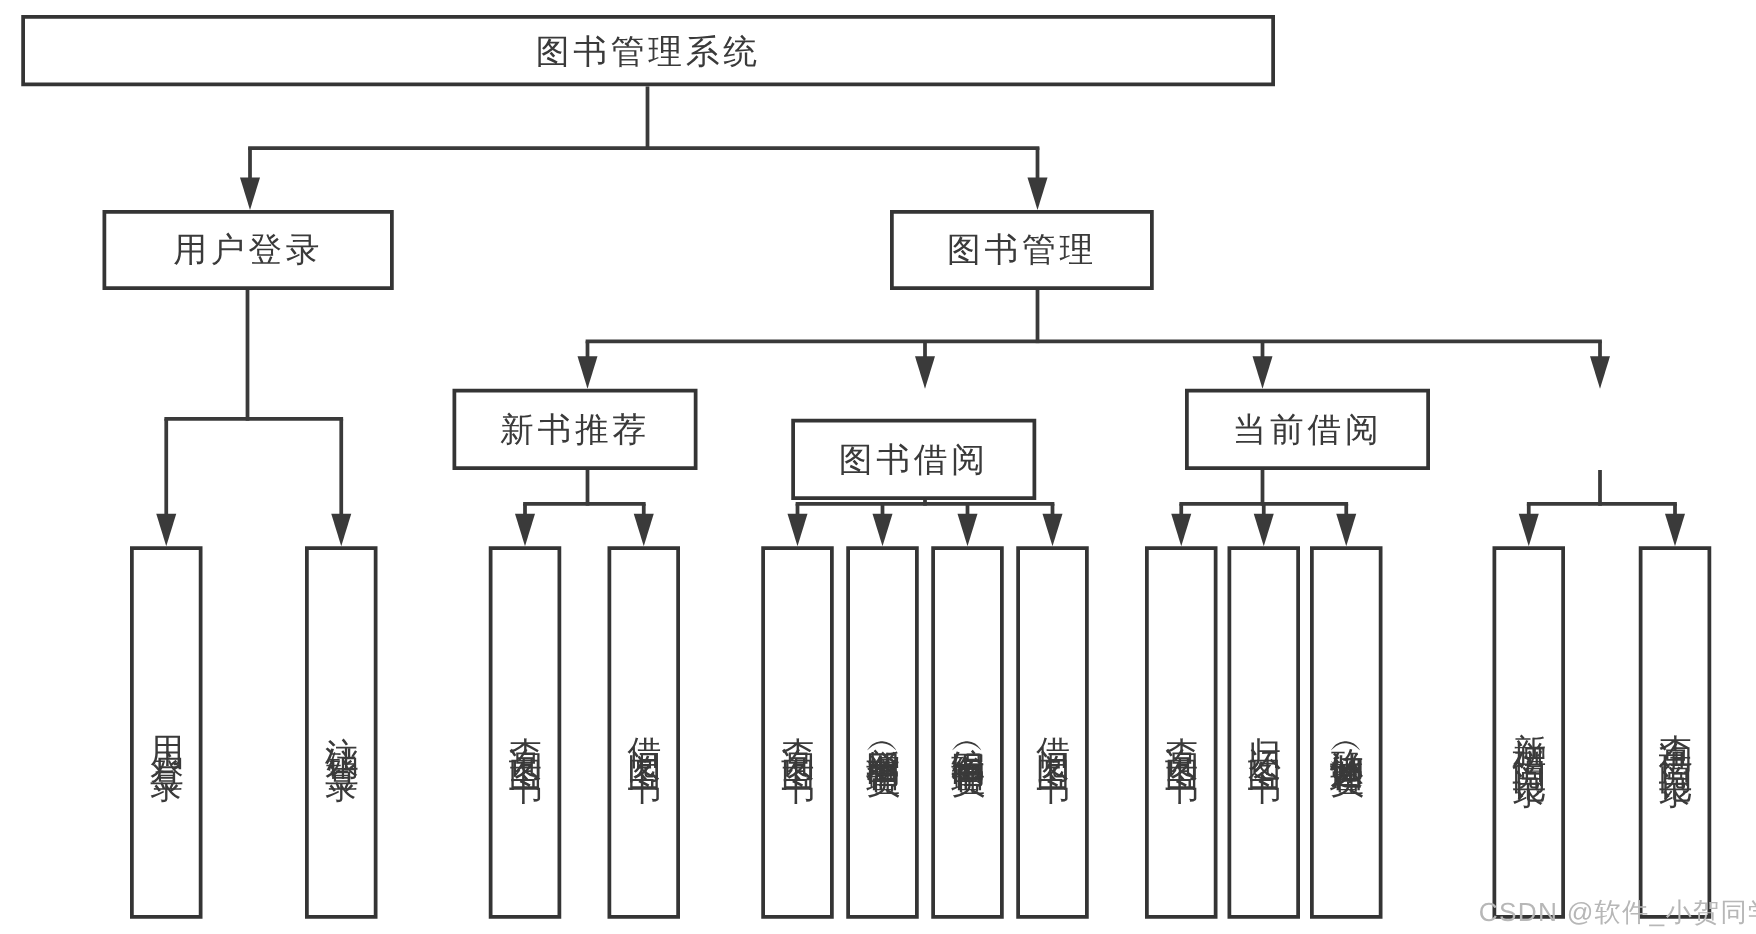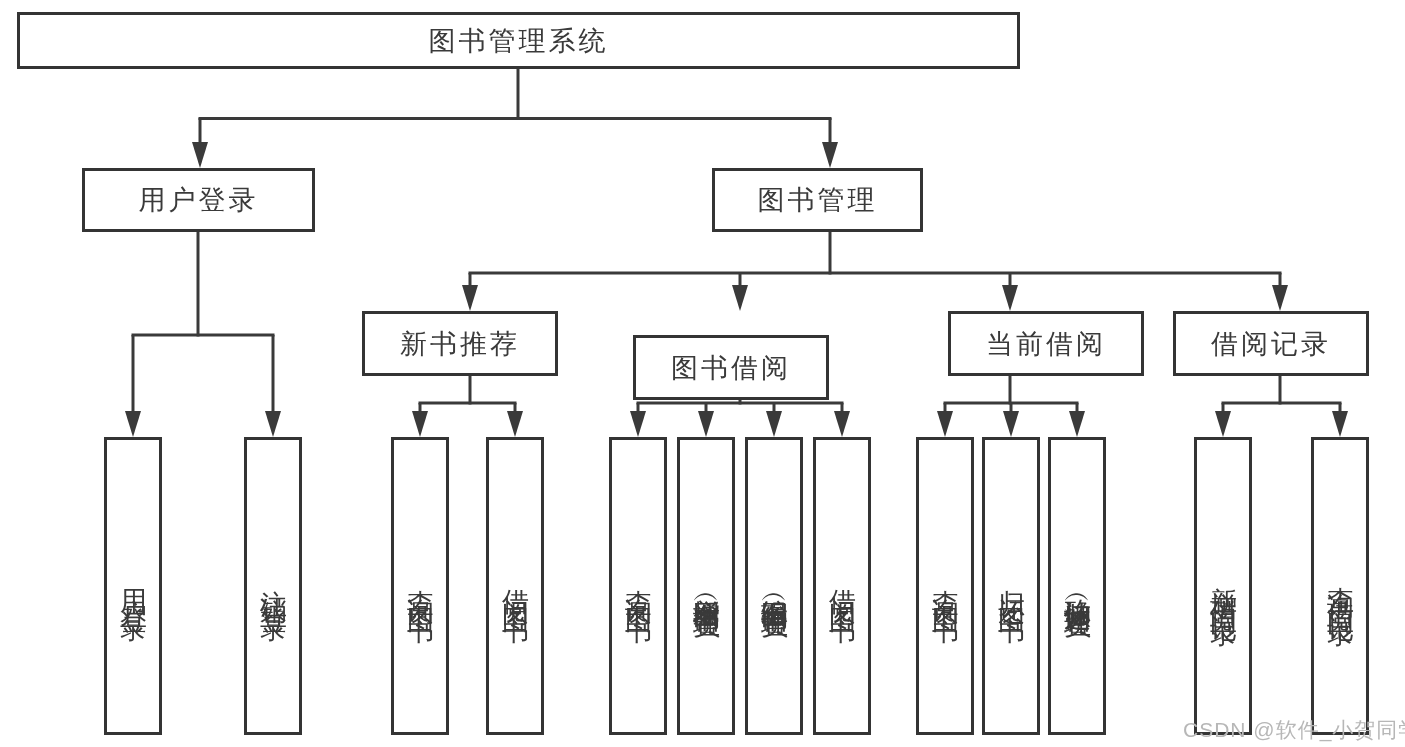--- a/index.html
+++ b/index.html
@@ -159,23 +159,20 @@
 
   <div class="box hbox n-l3 n-newbook">
     <span>新书推荐</span>
   </div>
   <div class="box hbox n-l3 n-borrow">
     <span>图书借阅</span>
   </div>
   <div class="box hbox n-l3 n-current">
     <span>当前借阅</span>
   </div>
-  <div class="box hbox n-l3 n-records">
-    <span>借阅记录</span>
-  </div>
 
   <div class="box vbox sp4 lf-1a">
     <span class="vtext">用户登录</span>
   </div>
   <div class="box vbox sp4 lf-1b">
     <span class="vtext">注销登录</span>
   </div>
 
   <div class="box vbox sp4 lf-2a">
     <span class="vtext">查询图书</span>

